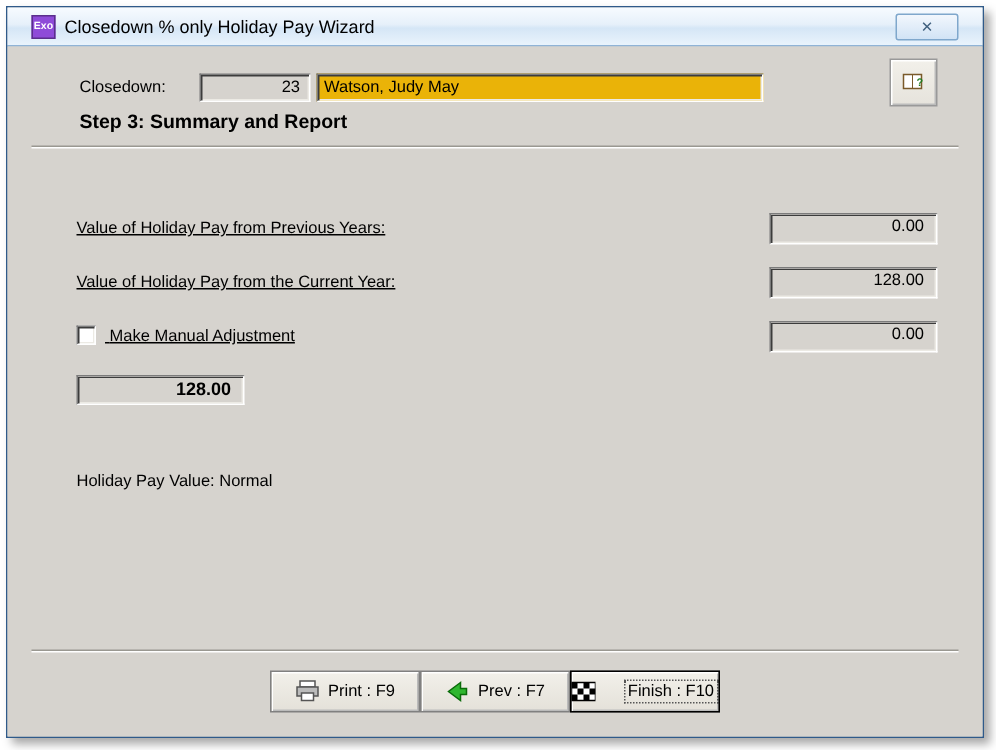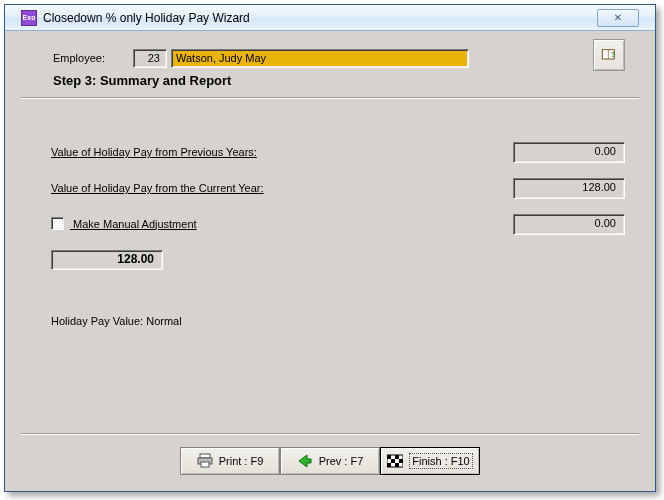--- a/index.html
+++ b/index.html
@@ -57,21 +57,21 @@
     position: relative;
   }
   .emp-row {
     position: absolute;
     left: 48px; top: 16px; right: 24px;
     height: 22px;
     display: flex; align-items: center;
   }
   .emp-label { width: 80px; }
   .emp-id {
-    width: 34px; height: 19px;
+    width: 74px; height: 19px;
     background: #d6d3ce;
     border-top: 1px solid #7b7b7b;
     border-left: 1px solid #7b7b7b;
     border-bottom: 1px solid #fff;
     border-right: 1px solid #fff;
     box-shadow: inset 1px 1px 0 #3c3c3c, inset -1px -1px 0 #eceae4;
     text-align: right;
     padding: 2px 6px 0 0;
     margin-right: 4px;
   }
@@ -167,20 +167,21 @@
     border: 1px solid #808080;
     box-shadow: inset 1px 1px 0 #fff, inset -1px -1px 0 #bbb;
     display: flex; align-items: center; justify-content: center;
     gap: 6px;
     cursor: pointer;
     font-size: 11px;
   }
   .btn.default {
     outline: 1px solid #000;
     outline-offset: -1px;
+    justify-content: space-between;
   }
   .btn.default .txt {
     border: 1px dotted #555;
     padding: 1px 2px;
   }
   .ico { width: 16px; height: 16px; display:flex; align-items:center; justify-content:center; }
   .ico svg { width: 16px; height: 16px; }
 </style>
 </head>
 <body>
@@ -191,21 +192,21 @@
     <div class="app-icon">Exo</div>
     <div class="title">Closedown % only Holiday Pay Wizard</div>
     <div class="close-btn">
       <span>✕</span>
     </div>
   </div>
 
   <div class="client">
 
     <div class="emp-row">
-      <span class="emp-label">Employee:</span>
+      <span class="emp-label">Closedown:</span>
       <div class="emp-id">23</div>
       <div class="emp-name">Watson, Judy May</div>
     </div>
 
     <div class="help-btn">
       <span class="ico">
         <svg viewBox="0 0 24 24">
           <rect x="2" y="4" width="18" height="14" fill="#fff" stroke="#7a5a2a" stroke-width="1.5"></rect>
           <path d="M11 4 v14" stroke="#7a5a2a" stroke-width="1"></path>
           <text x="15" y="15" font-size="11" font-weight="bold" fill="#1e7a1e">?</text>

